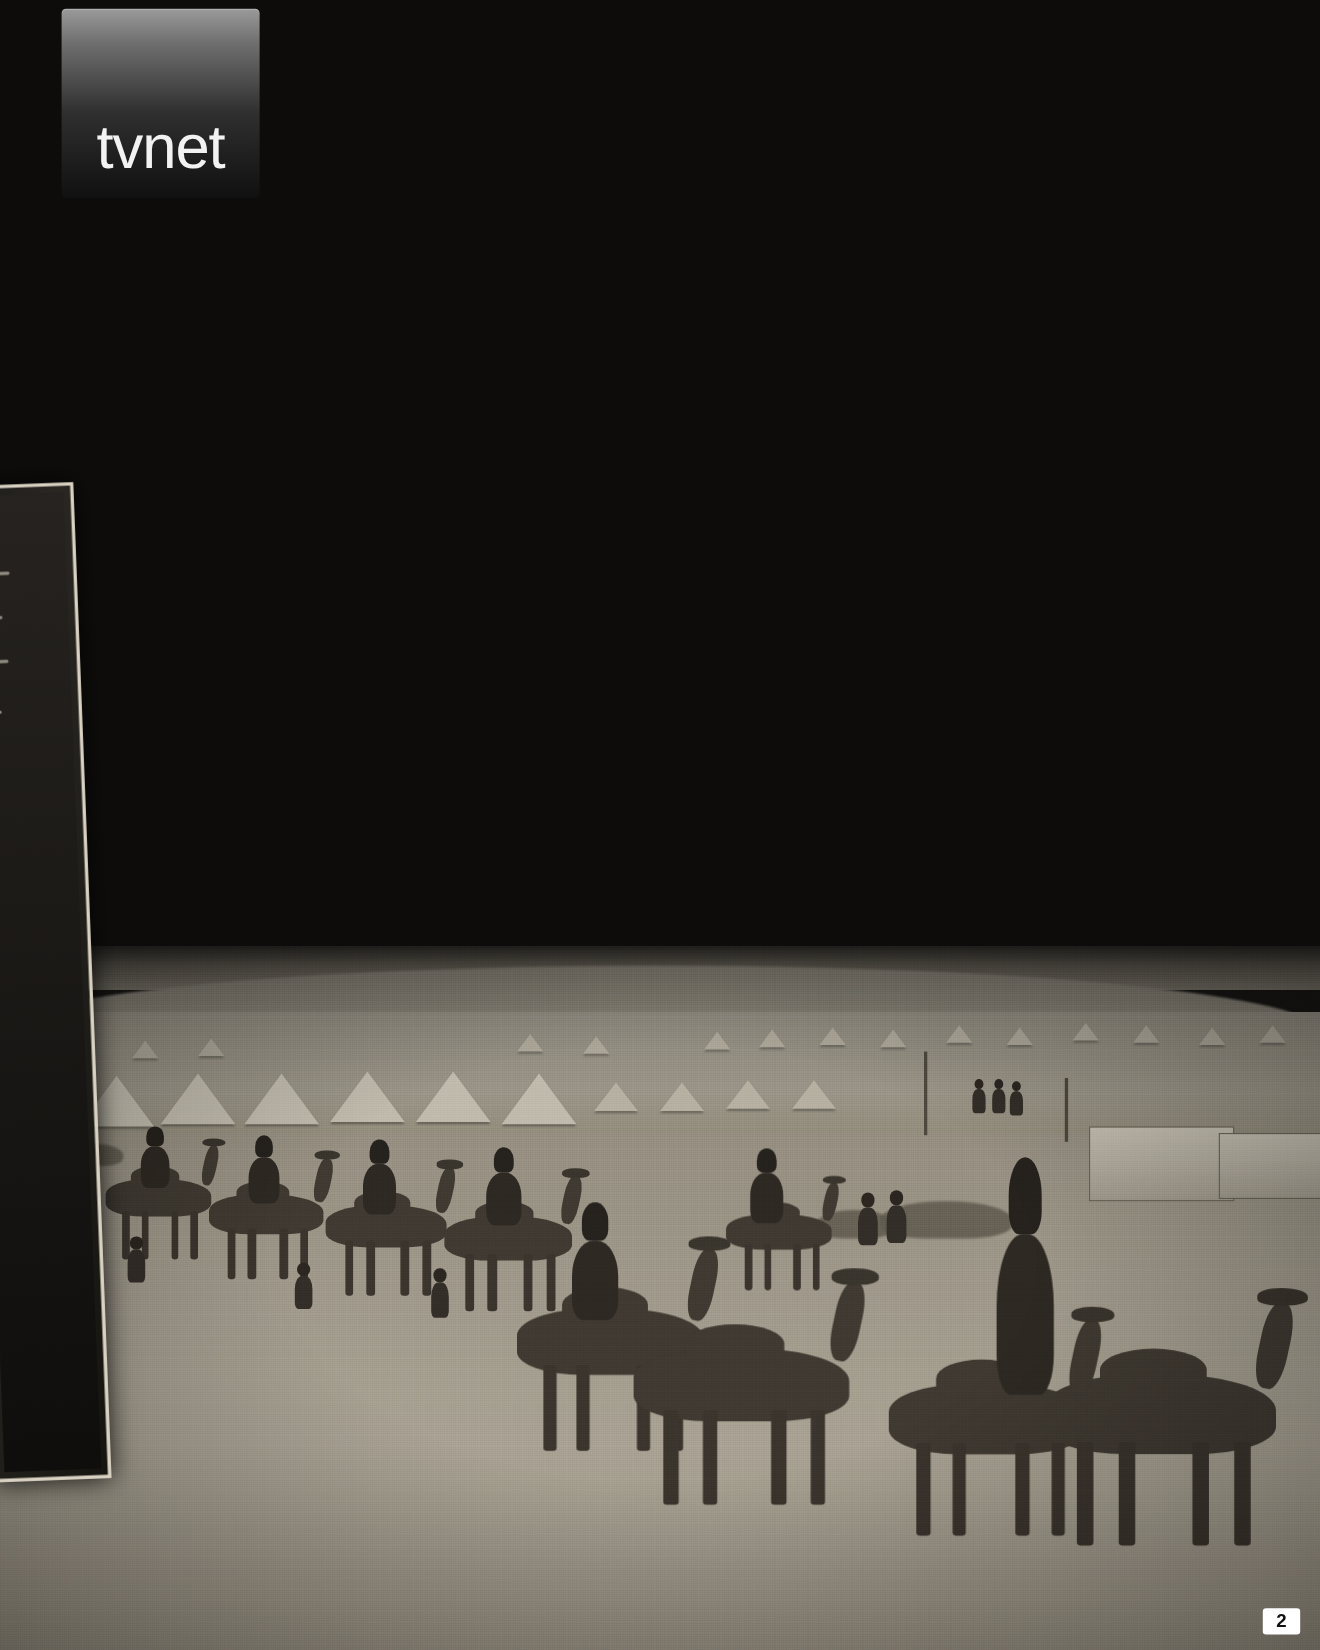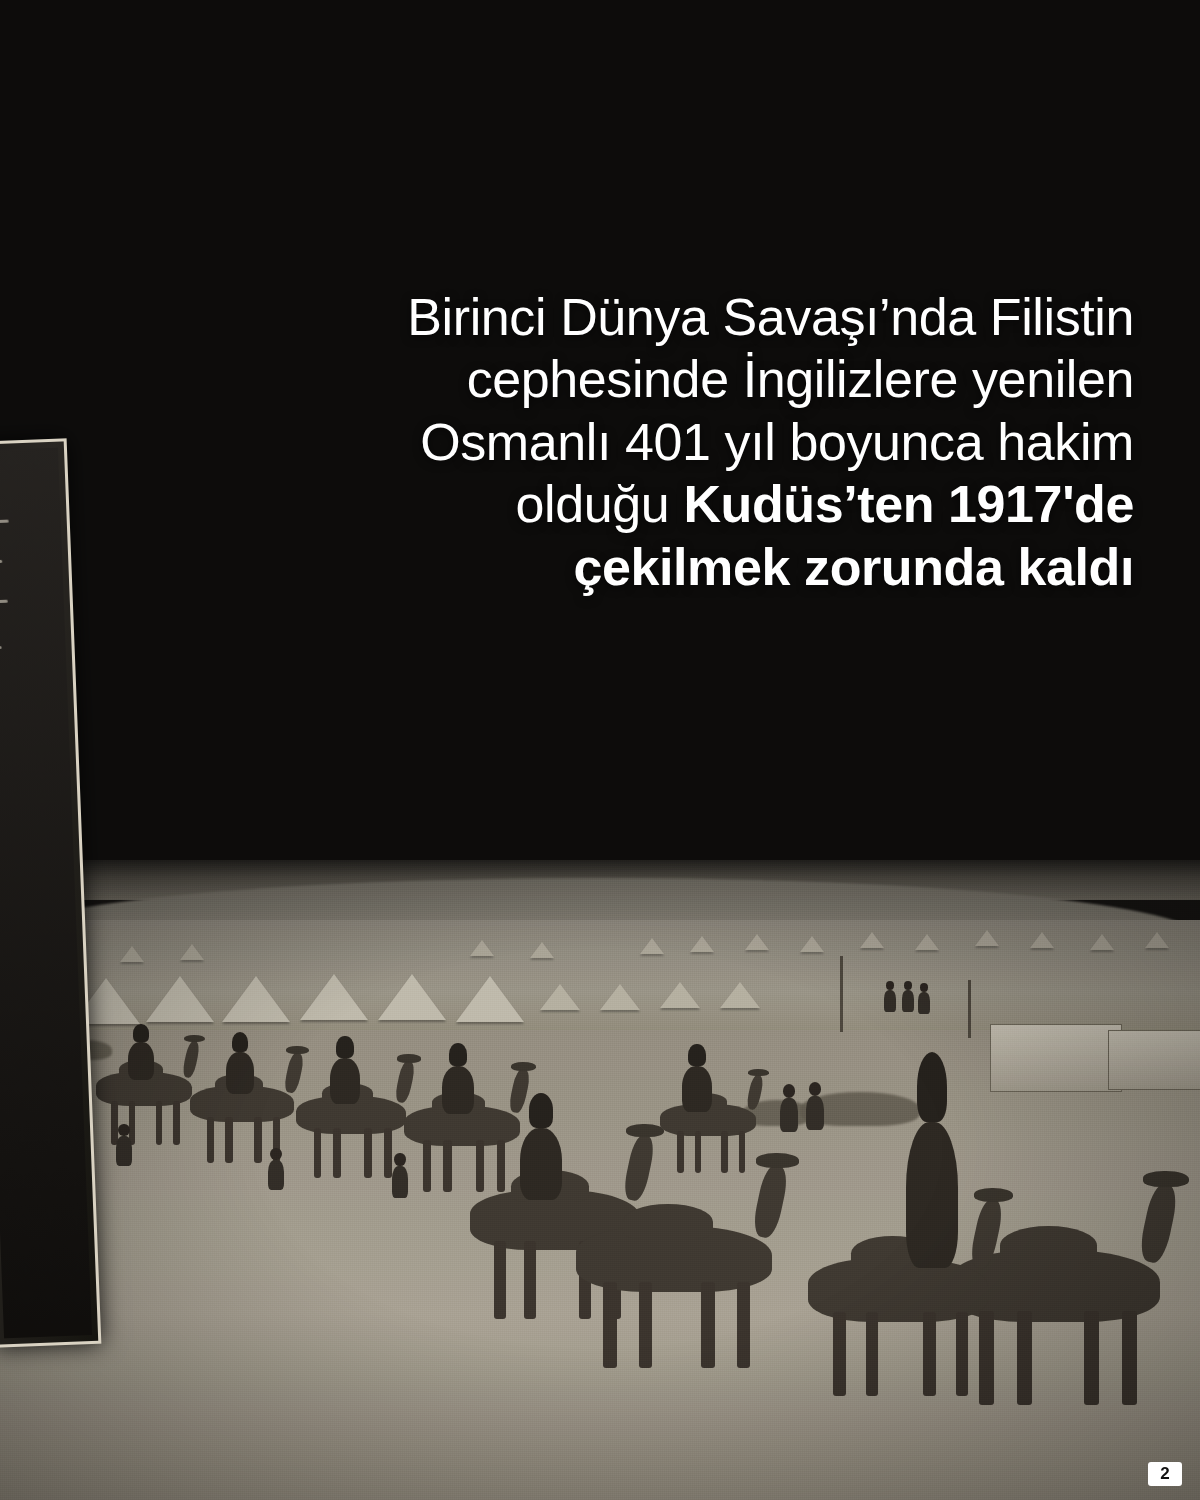--- a/index.html
+++ b/index.html
@@ -451,20 +451,20 @@
 
   <div class="doc">
     <div class="doc-inner">
       <div class="doc-mark" style="top:70px;"></div>
       <div class="doc-mark" style="top:110px; width:18px;"></div>
       <div class="doc-mark" style="top:150px; width:22px;"></div>
       <div class="doc-mark" style="top:196px; width:14px;"></div>
     </div>
   </div>
 
-
-  <div class="headline">
-    <span>Birinci Dünya Savaşı’nda Filistin cephesinde İngilizlere yenilen Osmanlı 401 yıl boyunca hakim olduğu </span><span class="accent">Kudüs’ten 1917'de çekilmek zorunda kaldı</span>
+  <div class="logo">
+    <span class="logo-text">tvnet</span>
   </div>
 
+
   <div class="badge">2</div>
 
 </div>
 
 </body></html>

